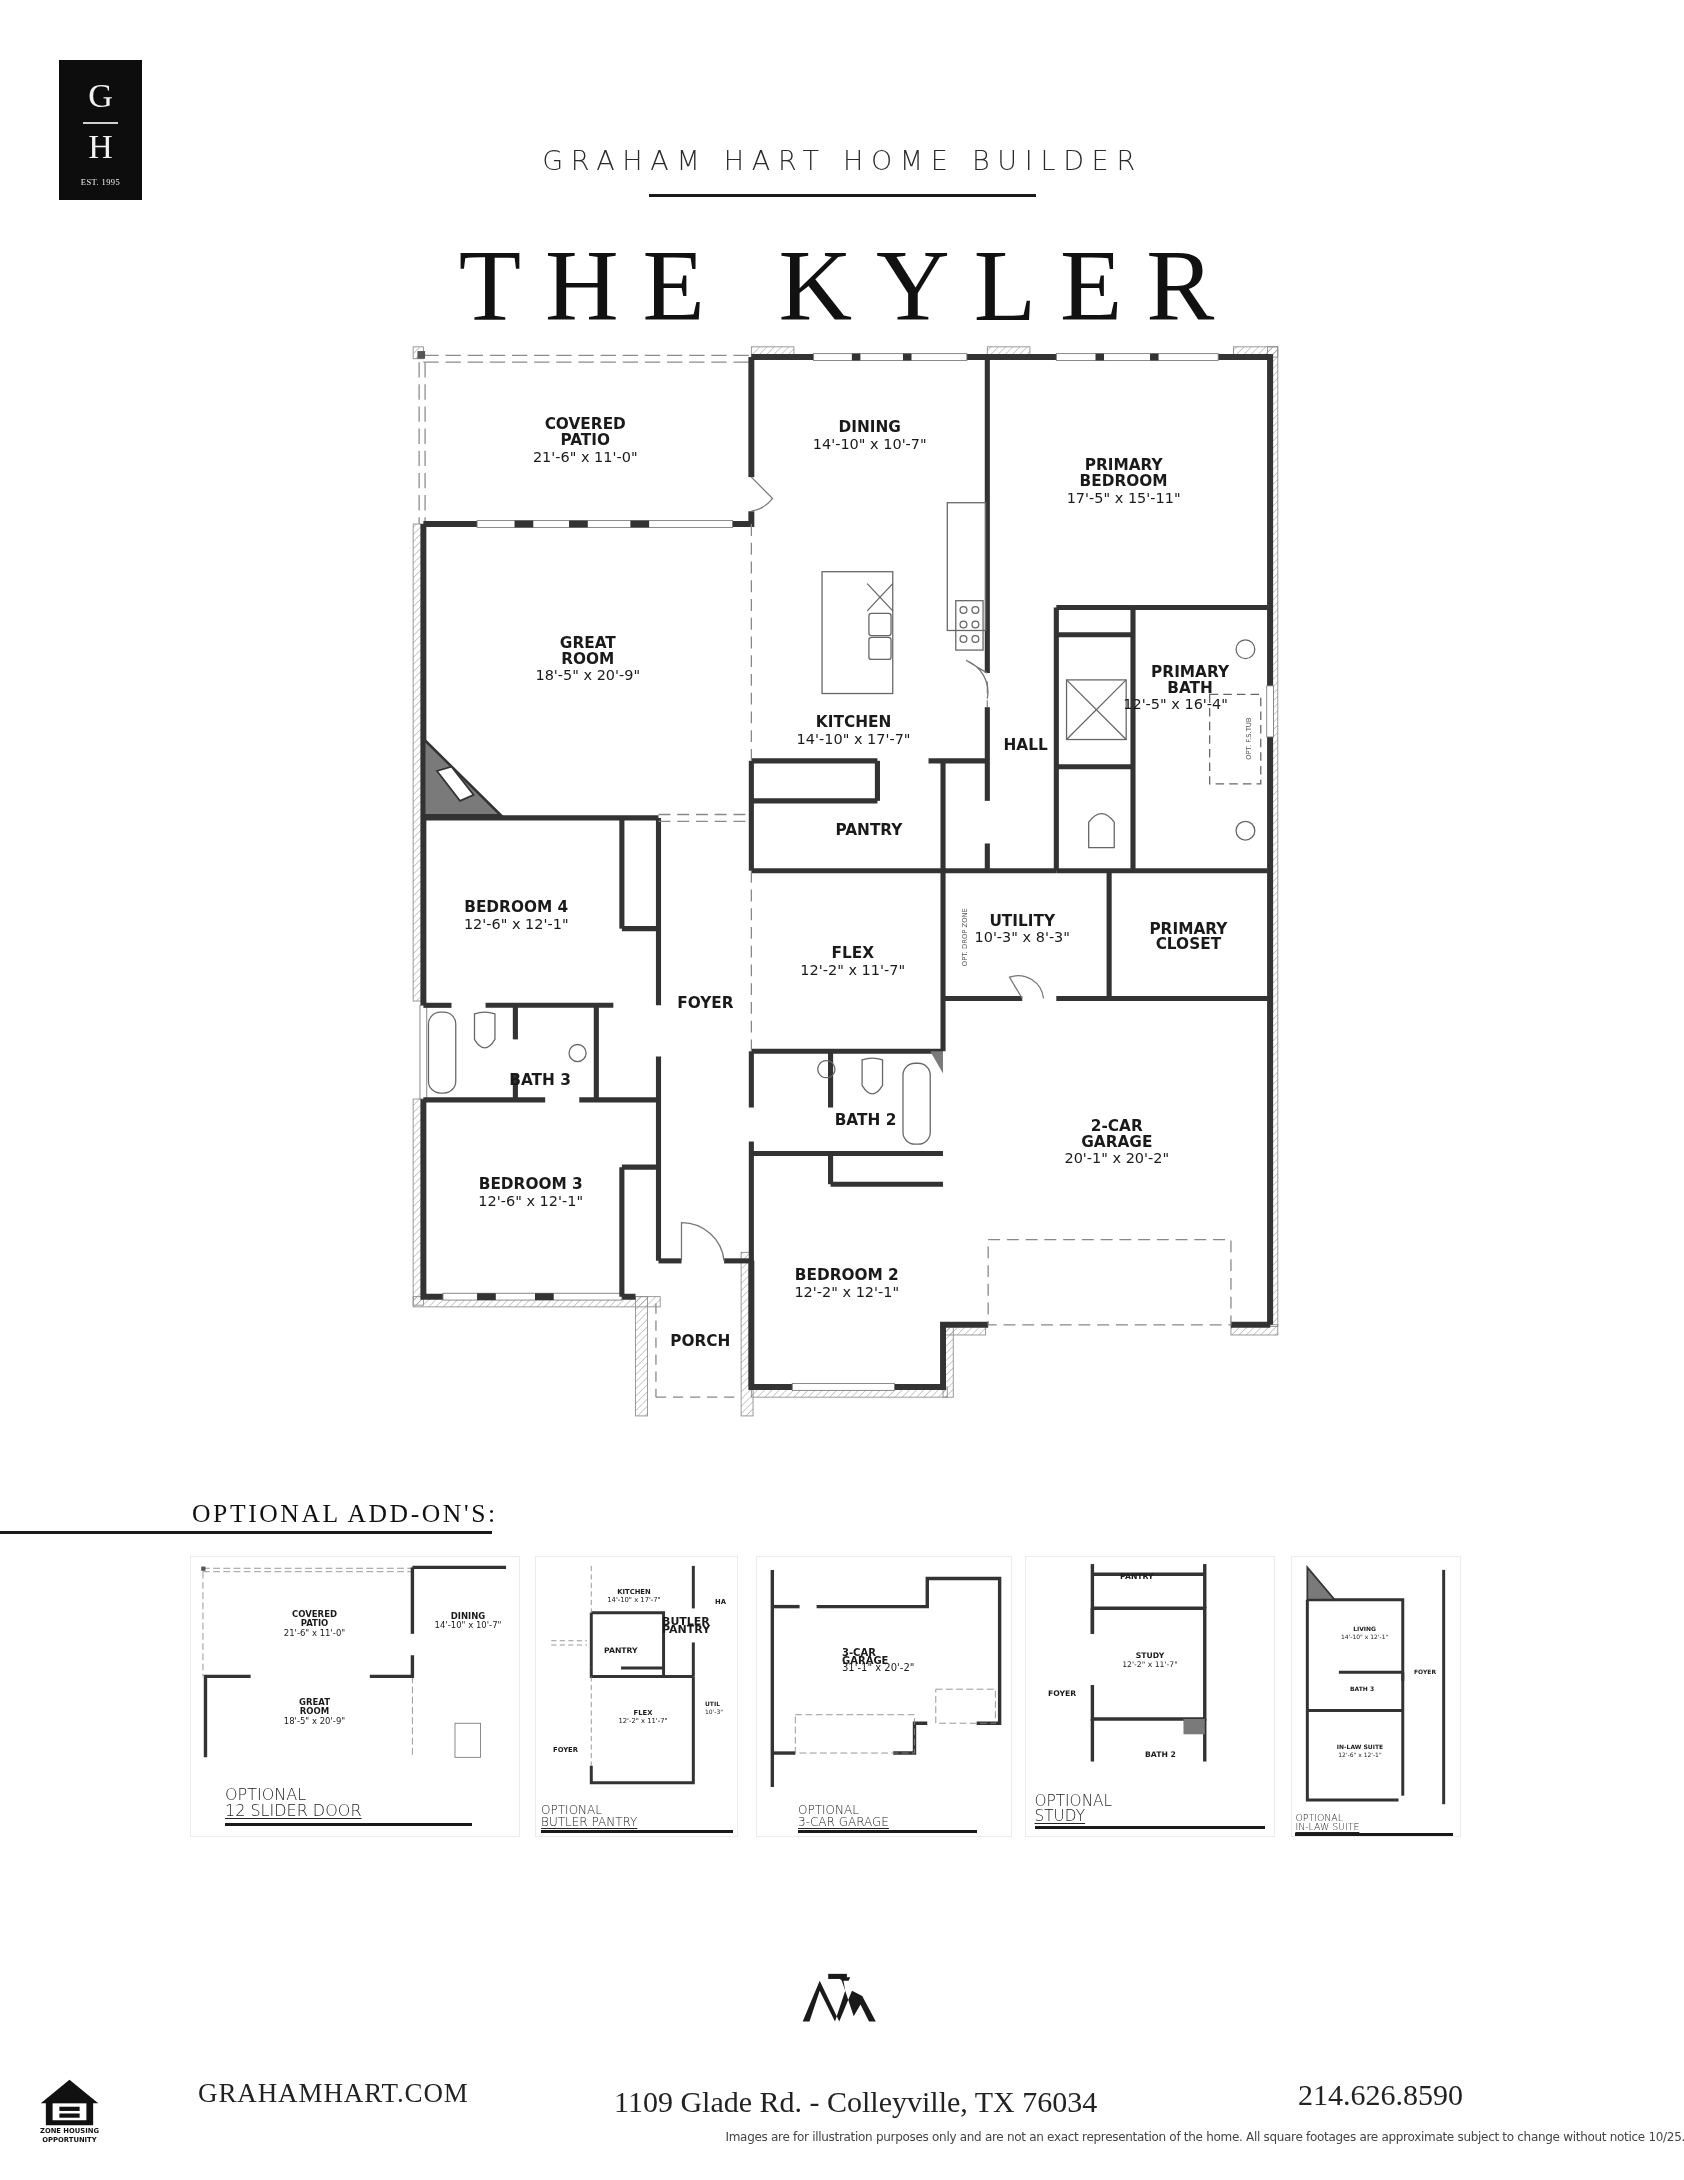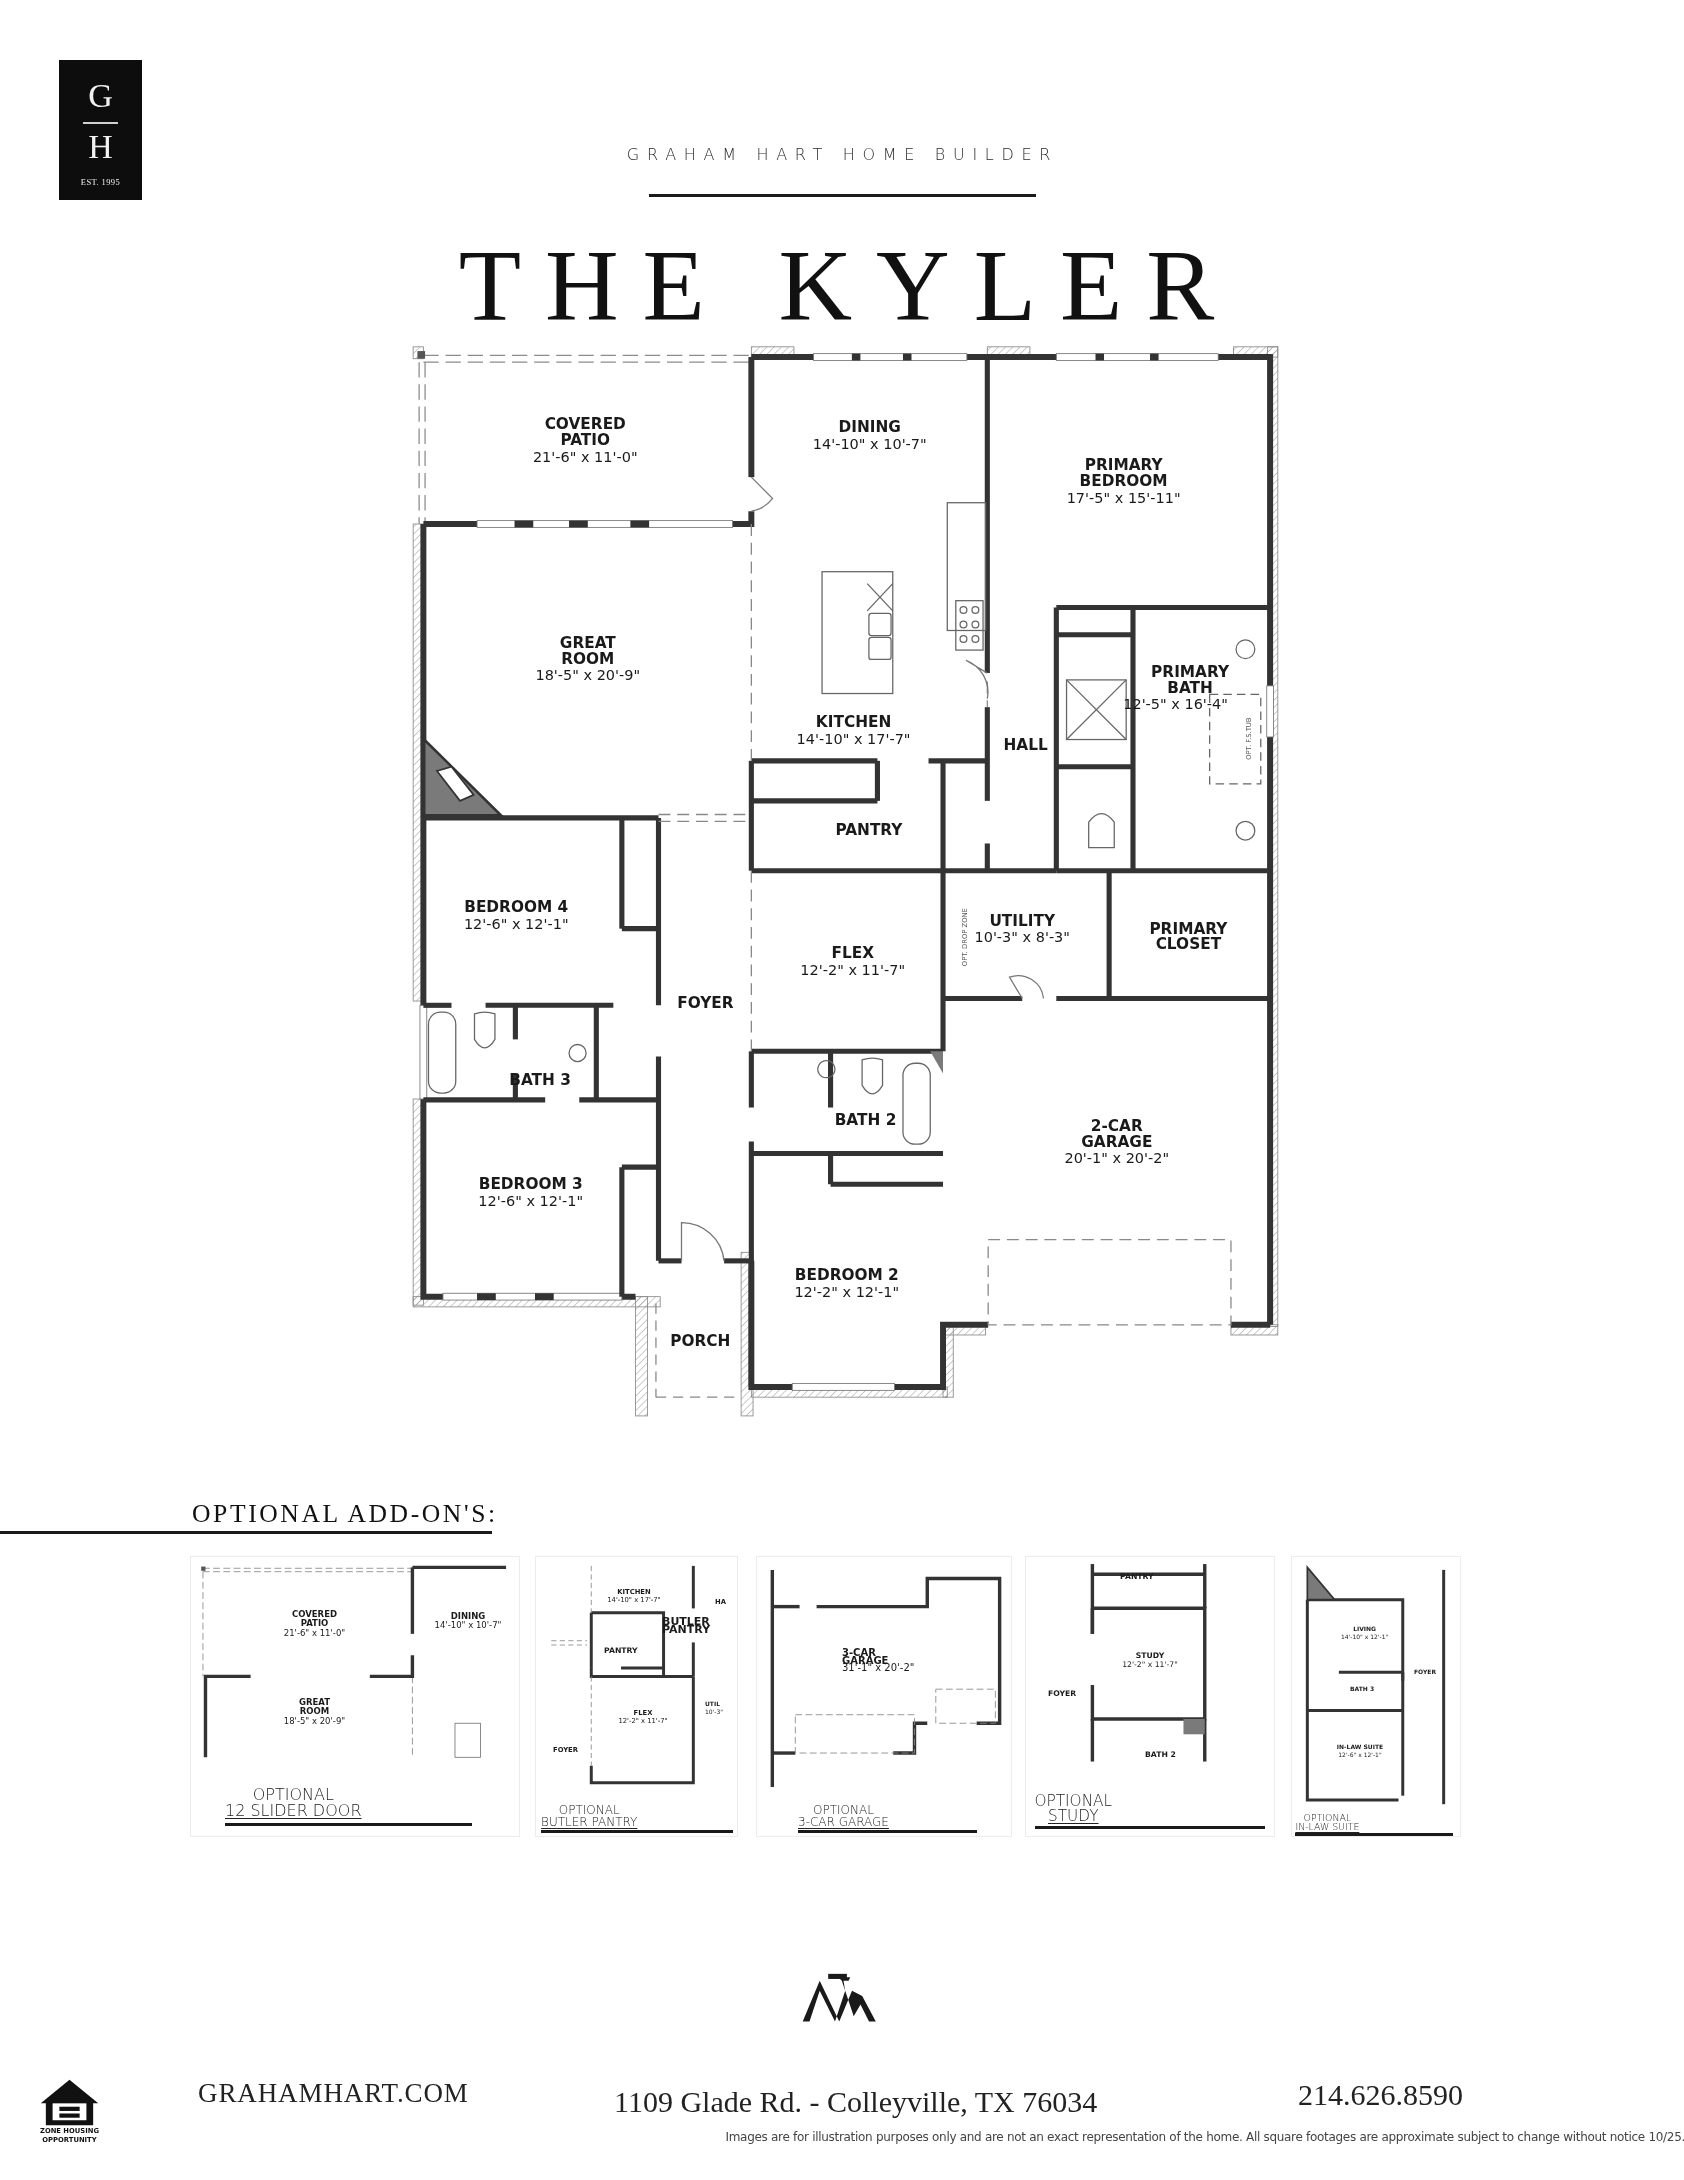--- a/index.html
+++ b/index.html
@@ -3,31 +3,31 @@
 <meta charset="utf-8">
 <style>
   html, body { margin: 0; padding: 0; background: #ffffff; }
   body { width: 1685px; height: 2181px; position: relative; overflow: hidden; font-family: "DejaVu Sans", sans-serif; color: #1a1a1a; }
   .abs { position: absolute; }
   .logo-block { left: 59px; top: 60px; width: 83px; height: 140px; background: #0d0d0d; color: #f2f2f2; font-family: "Liberation Serif", serif; text-align: center; }
   .logo-g { position: absolute; left: 0; right: 0; top: 19px; font-size: 34px; line-height: 34px; }
   .logo-rule { position: absolute; left: 24px; right: 24px; top: 62px; height: 1.7px; background: #d0d0d0; }
   .logo-h { position: absolute; left: 0; right: 0; top: 68px; font-size: 34px; line-height: 37px; }
   .logo-est { position: absolute; left: 0; right: 0; top: 117px; font-size: 8.5px; letter-spacing: 0.4px; }
-  .brand-sub { left: 0; width: 1685px; top: 145px; text-align: center; font-family: "DejaVu Sans", sans-serif; font-weight: 300; font-size: 16px; letter-spacing: 7.7px; color: #2b2b2b; }
+  .brand-sub { left: 0; width: 1685px; top: 145px; text-align: center; font-family: "DejaVu Sans", sans-serif; font-weight: 300; font-size: 27px; letter-spacing: 7.7px; color: #2b2b2b; }
   .brand-rule { left: 649px; width: 387px; top: 194px; height: 2.6px; background: #1a1a1a; }
   .title { left: 0; width: 1685px; top: 230px; text-align: center; font-family: "Liberation Serif", serif; font-size: 102px; letter-spacing: 24px; line-height: 111px; color: #111; padding-left: 12px; box-sizing: border-box; }
   .plan-svg { left: 0; top: 0; width: 1685px; height: 2181px; }
   .room-label { font-family: "DejaVu Sans", sans-serif; font-weight: bold; font-size: 18px; fill: #1a1a1a; text-anchor: middle; }
   .room-dim { font-family: "DejaVu Sans", sans-serif; font-size: 17px; fill: #1a1a1a; text-anchor: middle; }
   .tiny { font-family: "DejaVu Sans", sans-serif; font-size: 8px; fill: #555; text-anchor: middle; }
   .addons-heading { left: 192px; top: 1499px; font-family: "Liberation Serif", serif; font-size: 25.6px; letter-spacing: 2.6px; color: #111; }
   .addons-rule { left: 0; width: 492px; top: 1531px; height: 2.6px; background: #1a1a1a; }
   .card { border: 1.7px solid #ececec; background: #fff; box-sizing: border-box; }
-  .card-cap { position: absolute; font-family: "DejaVu Sans", sans-serif; font-weight: 300; color: #222; line-height: 1.0; text-align: center; }
+  .card-cap { position: absolute; font-family: "DejaVu Sans", sans-serif; font-weight: 300; color: #222; line-height: 1.0; }
   .card-cap .l2 { display: block; text-decoration: underline; text-underline-offset: 1.7px; }
   .card-line { position: absolute; height: 3.4px; background: #1a1a1a; }
   .footer-site { left: 198px; top: 2078px; font-family: "Liberation Serif", serif; font-size: 27px; color: #222; letter-spacing: 0.9px; }
   .footer-addr { left: 614px; top: 2085px; font-family: "Liberation Serif", serif; font-size: 30px; color: #222; }
   .footer-phone { left: 1298px; top: 2078px; font-family: "Liberation Serif", serif; font-size: 30px; color: #222; }
   .footer-disc { left: 0; width: 1685px; text-align: right; top: 2130px; font-family: "DejaVu Sans", sans-serif; font-size: 12px; color: #444; letter-spacing: -0.3px; }
   .eho { left: 37px; top: 2078px; width: 65px; height: 70px; }
   .eho-text { position: absolute; left: 0; width: 65px; text-align: center; top: 49px; font-family: "DejaVu Sans", sans-serif; font-weight: bold; font-size: 6.8px; line-height: 8.5px; color: #111; }
 </style>
 </head>

